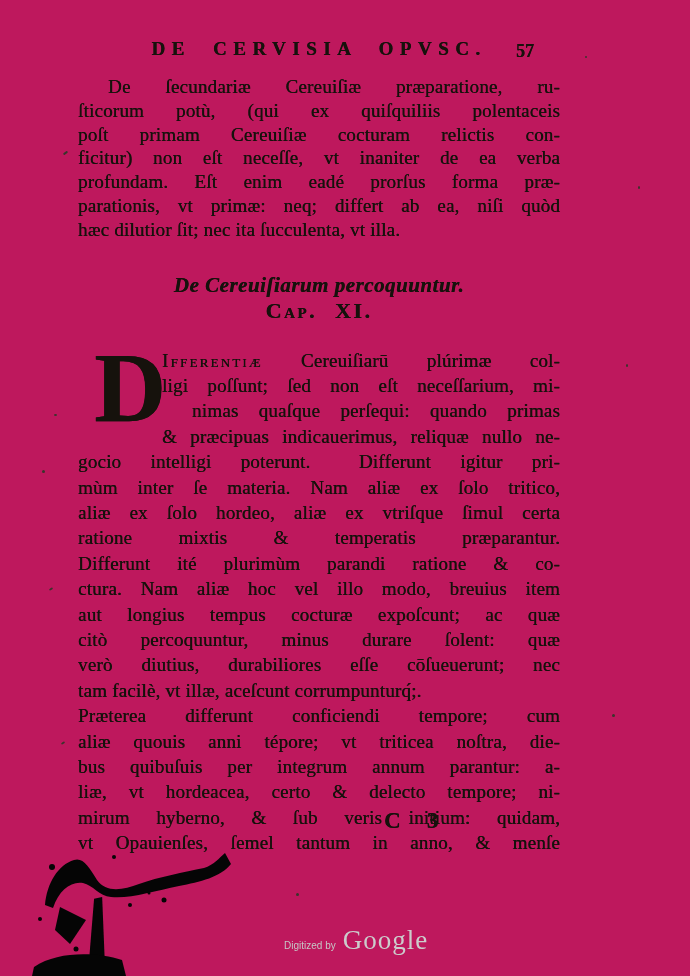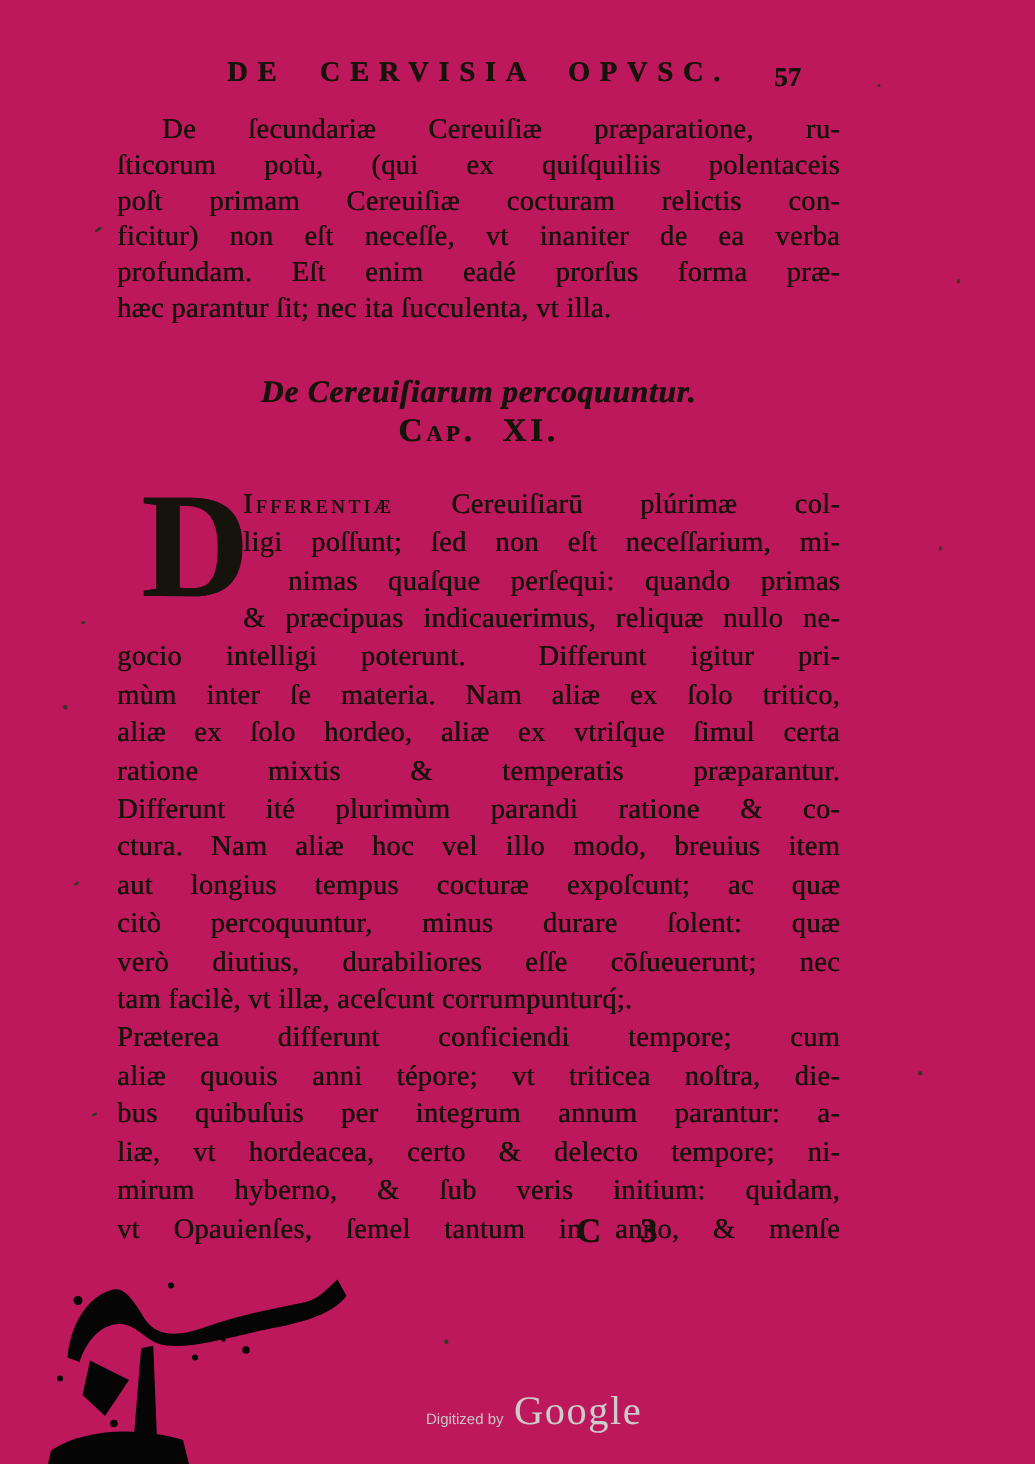--- a/index.html
+++ b/index.html
@@ -112,21 +112,22 @@
       <span class="page-num ink">57</span>
     </div>
 
     <div class="para1">
       <div>
           <div class="tline ink just ind">De ſecundariæ Cereuiſiæ præparatione, ru-</div>
           <div class="tline ink just">ſticorum potù, (qui ex quiſquiliis polentaceis</div>
           <div class="tline ink just">poſt primam Cereuiſiæ cocturam relictis con-</div>
           <div class="tline ink just">ficitur) non eſt neceſſe, vt inaniter de ea verba</div>
           <div class="tline ink just">profundam. Eſt enim eadé prorſus forma præ-</div>
-          <div class="tline ink noj">hæc parantur ſit; nec ita ſucculenta, vt illa.</div>
+          <div class="tline ink just">parationis, vt primæ: neq; differt ab ea, niſi quòd</div>
+          <div class="tline ink noj">hæc dilutior ſit; nec ita ſucculenta, vt illa.</div>
         </div>
     </div>
 
     <div class="chap-head ink">De Cereuiſiarum percoquuntur.</div>
     <div class="chap-cap ink">Cap. XI.</div>
 
     <div class="para2">
       <div class="dropcap ink">D</div>
       <div class="tline just ink">
         <span class="sc">Ifferentiæ</span><span> Cereuiſiarū plúrimæ col-</span>

